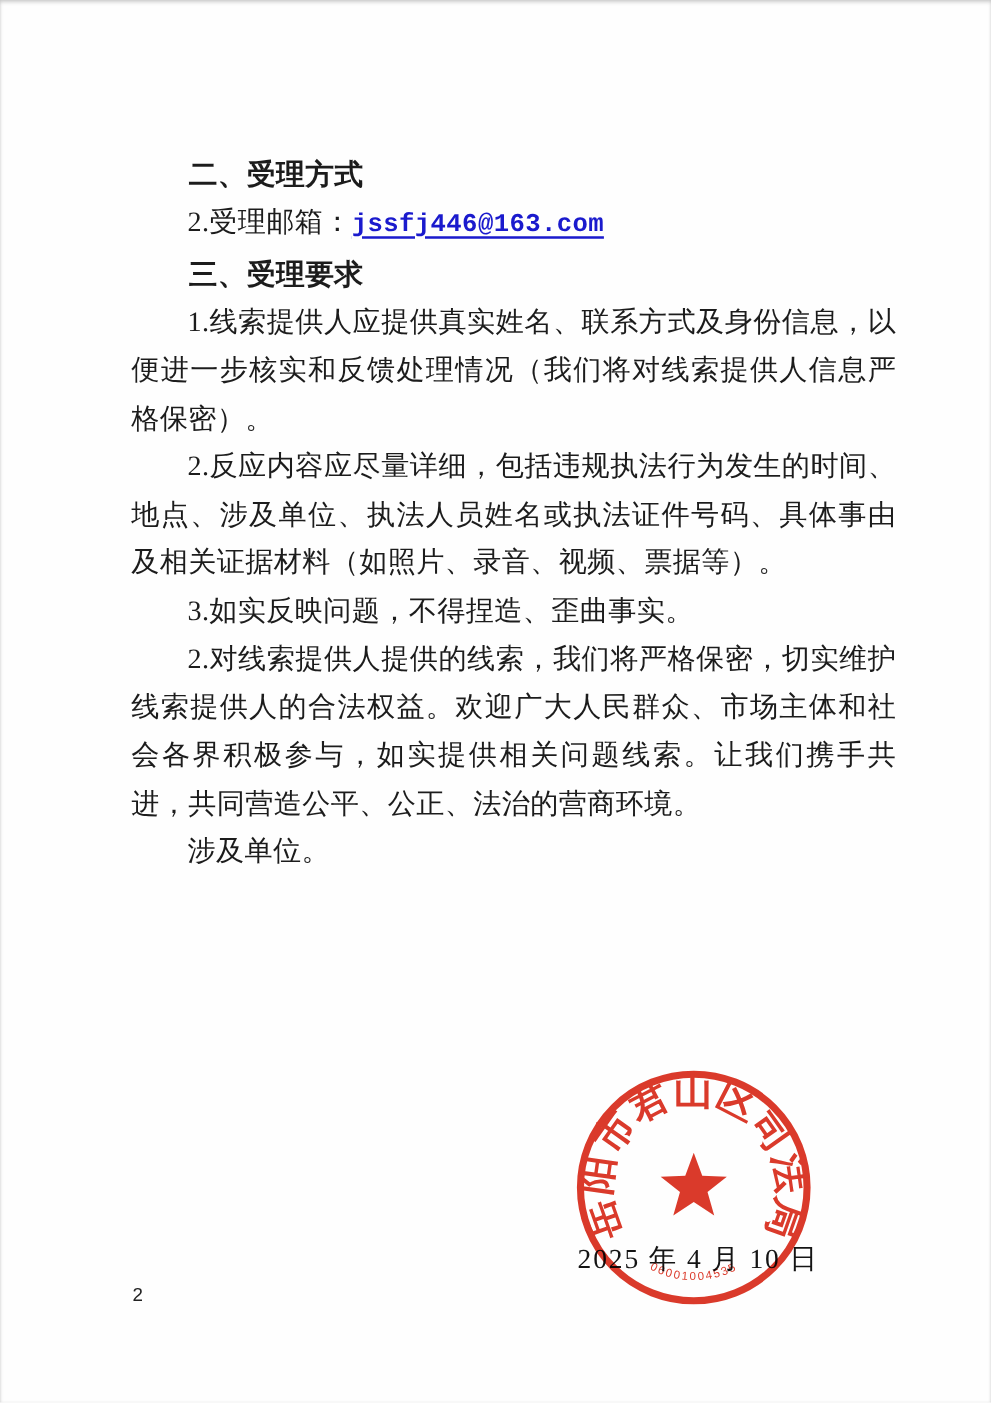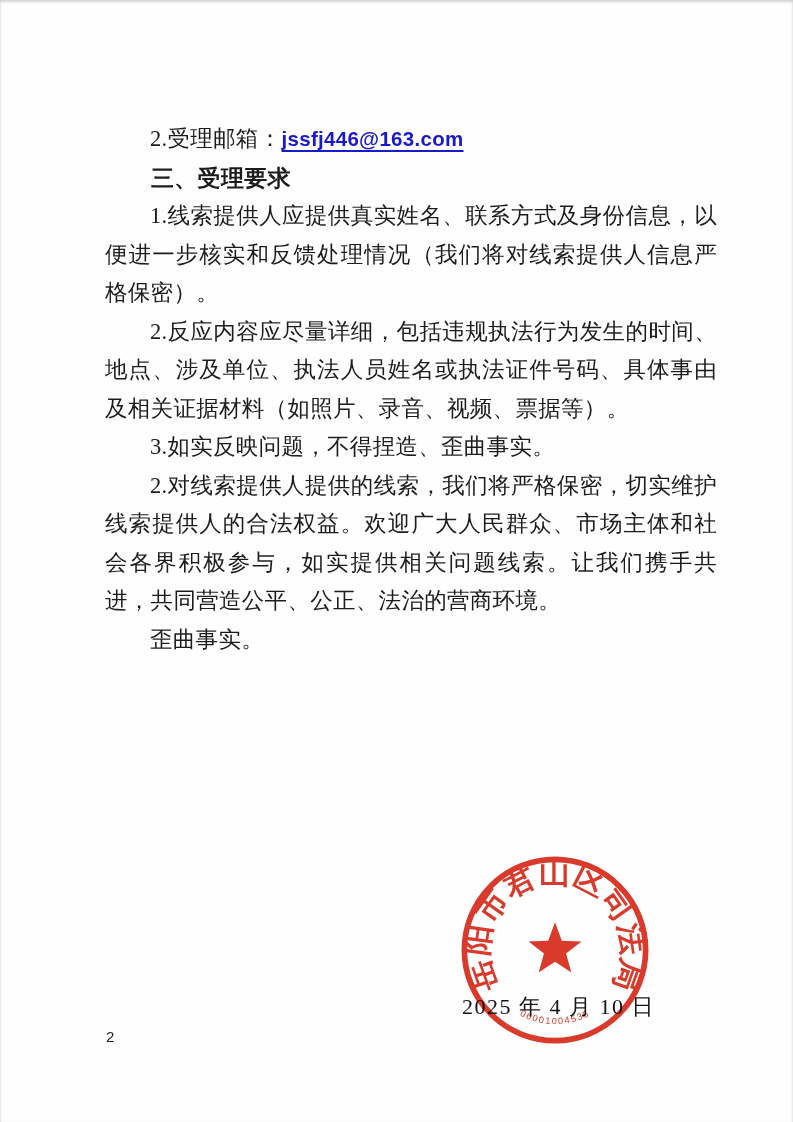--- a/index.html
+++ b/index.html
@@ -25,21 +25,21 @@
     text-indent:2em;
     letter-spacing:0.3px;
   }
   .content p.heading {
     font-family:"Liberation Sans", sans-serif;
     font-weight:bold;
     font-size:23px;
     text-align:left;
   }
   .email-link {
-    font-family:Liberation Sans, sans-serif;
+    font-family:Liberation Mono, monospace;
     font-weight:bold;
     font-size:20.5px;
     color:#1a1acd;
     text-decoration:underline;
     text-underline-offset:4px;
   }
   .doc-date {
     position:absolute;
     left:462px; top:992px;
     font-size:22px;
@@ -61,27 +61,28 @@
     font-size:15px;
     color:#222;
   }
 </style>
 </head>
 <body>
 
 <div class="page">
 
   <div class="content">
+      <p class="heading">二、受理方式</p>
       <p><span>2.受理邮箱：</span><a class="email-link" href="#">jssfj446@163.com</a></p>
       <p class="heading">三、受理要求</p>
       <p>1.线索提供人应提供真实姓名、联系方式及身份信息，以便进一步核实和反馈处理情况（我们将对线索提供人信息严格保密）。</p>
       <p>2.反应内容应尽量详细，包括违规执法行为发生的时间、地点、涉及单位、执法人员姓名或执法证件号码、具体事由及相关证据材料（如照片、录音、视频、票据等）。</p>
       <p>3.如实反映问题，不得捏造、歪曲事实。</p>
       <p>2.对线索提供人提供的线索，我们将严格保密，切实维护线索提供人的合法权益。欢迎广大人民群众、市场主体和社会各界积极参与，如实提供相关问题线索。让我们携手共进，共同营造公平、公正、法治的营商环境。</p>
-      <p>歪曲事实。</p>
+      <p>涉及单位。</p>
     </div>
 
   <div class="doc-date">2025 年 4 月 10 日</div>
 
   <svg class="seal" viewBox="0 0 200 200" aria-hidden="true">
     <circle cx="100" cy="100" r="88" fill="none" stroke="#d92b1a" stroke-width="5.5"></circle>
     <path id="arcTop" d="M 46.8 137.3 A 65 65 0 1 1 153.2 137.3" fill="none"></path>
     <text font-size="30" font-weight="bold" fill="#d92b1a" letter-spacing="1" font-family="Liberation Serif, serif">
       <textPath href="#arcTop" startOffset="50%" text-anchor="middle">岳阳市君山区司法局</textPath>
     </text>

